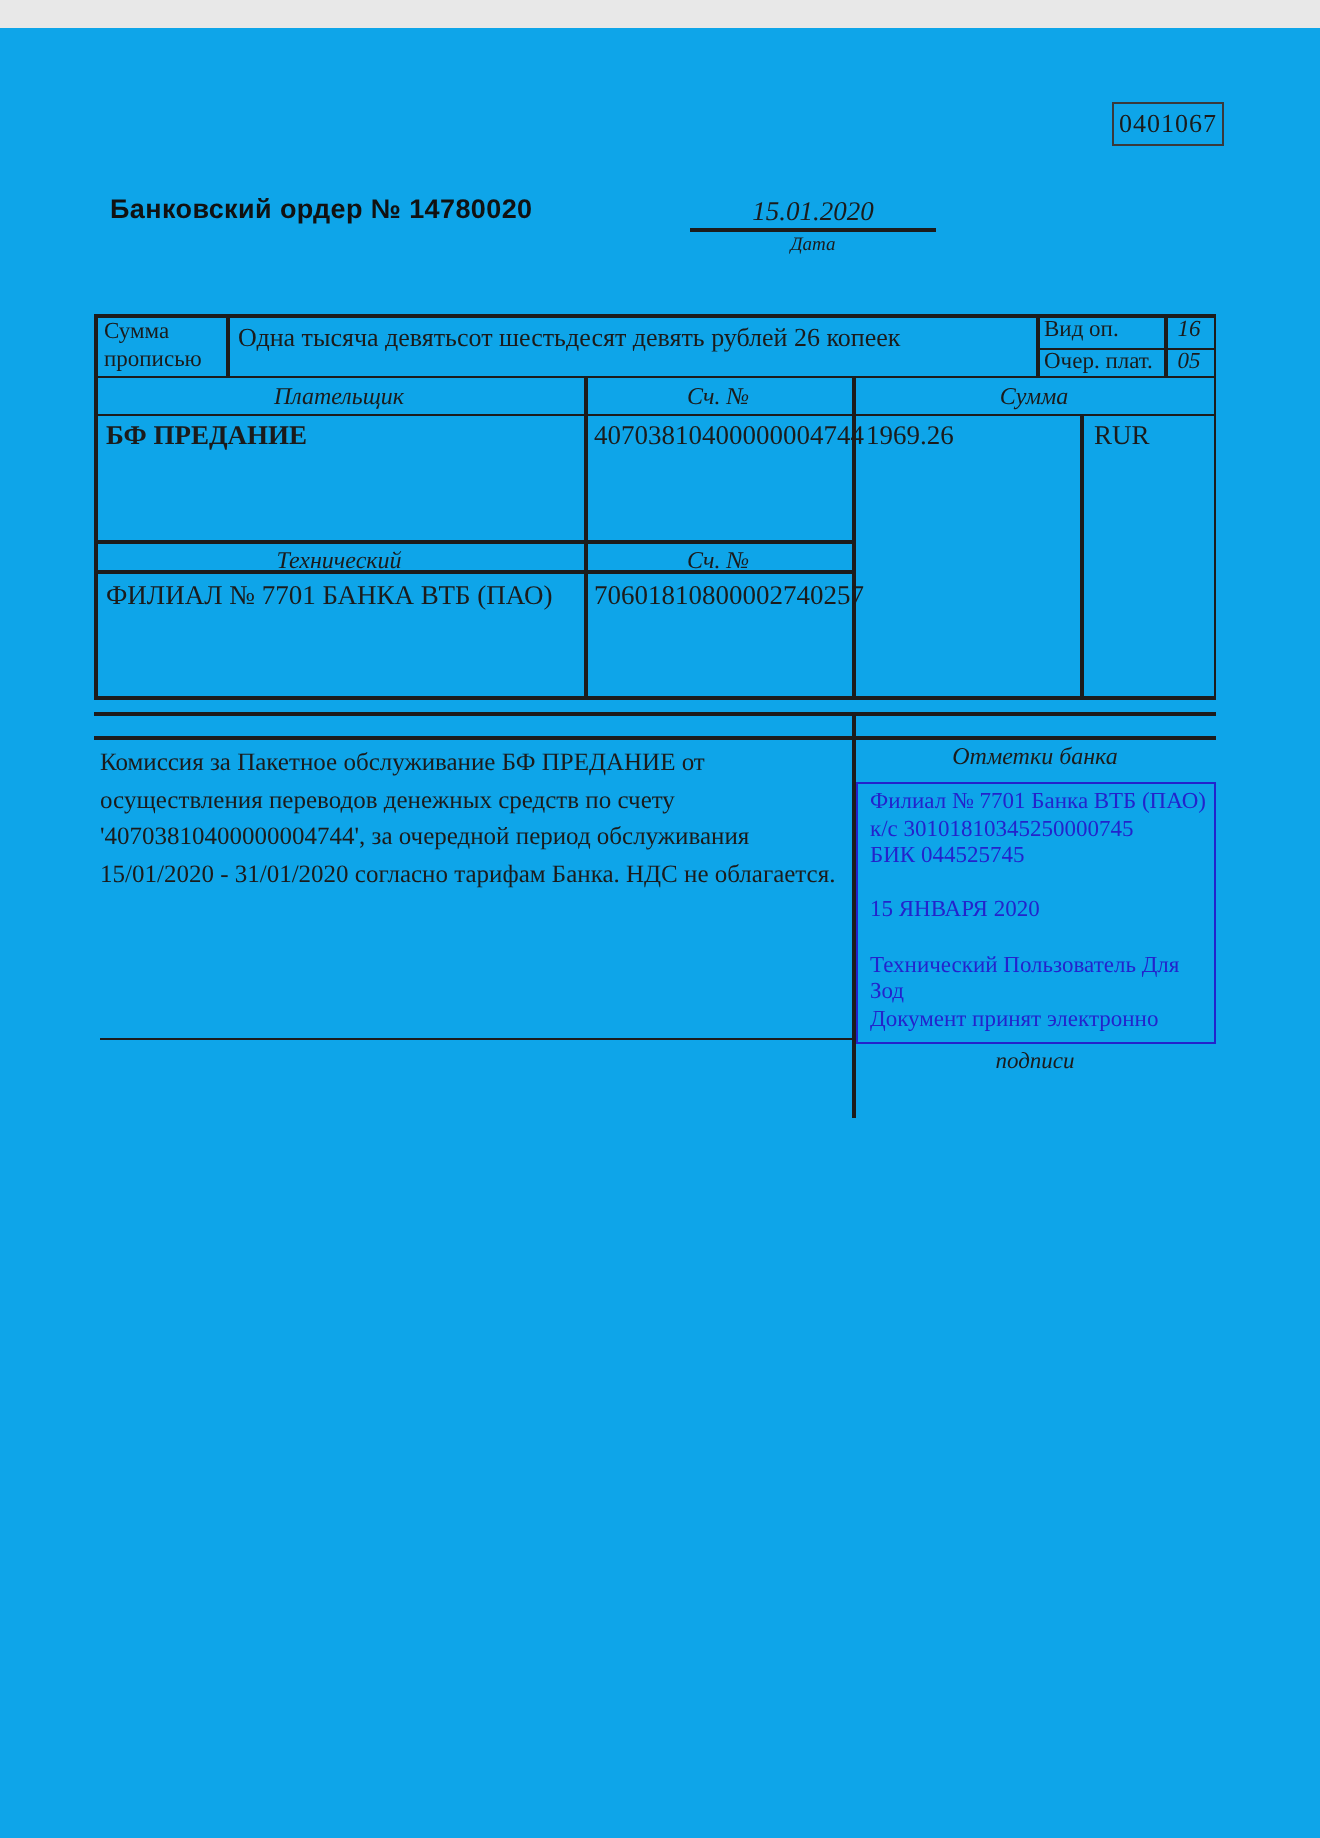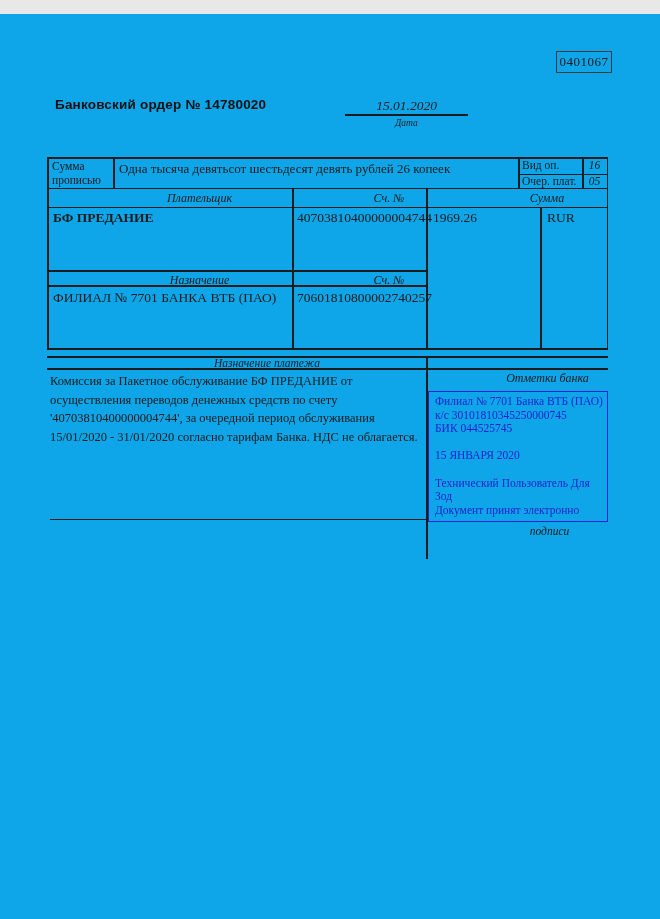--- a/index.html
+++ b/index.html
@@ -6,21 +6,21 @@
   .page {
     position:relative; width:660px; height:919px; background:#0ea5e9;
     font-family:"Liberation Serif", serif; color:#1b1b1b; overflow:hidden;
     margin:14px auto;
   }
   .hl { position:absolute; height:1.5px; background:#1c1c1c; }
   .vl { position:absolute; width:1.5px; background:#1c1c1c; }
   .txt { position:absolute; white-space:nowrap; }
   .ctr { text-align:center;font-style:italic; }
   .small { font-size:11.5px; }
-  .cellhead { font-size:12px;padding-left:30px; }
+  .cellhead { font-size:12px; }
   .data { font-size:13.5px; }
   .title {
     position:absolute; left:55px; top:83px;
     font-family:"Liberation Sans", sans-serif; font-weight:bold;
     font-size:13.5px; letter-spacing:0.2px; color:#111;
   }
   .codebox {
     position:absolute; left:556px; top:37px; width:56px; height:22px;
     border:1.5px solid #3a3a3a; box-sizing:border-box;
     font-size:13px; line-height:19px; text-align:center; letter-spacing:0.5px;
@@ -83,37 +83,36 @@
 
   <div class="txt cellhead ctr" style="left:47px; top:177px; width:245px;">Плательщик</div>
   <div class="txt cellhead ctr" style="left:292px; top:177px; width:134px;">Сч. №</div>
   <div class="txt cellhead ctr" style="left:427px; top:177px; width:180px;">Сумма</div>
 
   <div class="txt data" style="left:53px; top:196px;font-weight:bold;">БФ ПРЕДАНИЕ</div>
   <div class="txt data" style="left:297px; top:196px;">40703810400000004744</div>
   <div class="txt data" style="left:433px; top:196px;">1969.26</div>
   <div class="txt data" style="left:547px; top:196px;">RUR</div>
 
-  <div class="txt cellhead ctr" style="left:47px; top:259px; width:245px;">Назначение</div>
+  <div class="txt cellhead ctr" style="left:47px; top:259px; width:245px;">Технический</div>
   <div class="txt cellhead ctr" style="left:292px; top:259px; width:134px;">Сч. №</div>
   <div class="txt data" style="left:53px; top:276px;">ФИЛИАЛ № 7701 БАНКА ВТБ (ПАО)</div>
   <div class="txt data" style="left:297px; top:276px;font-family:Liberation Serif, serif;">70601810800002740257</div>
 
-  <div class="txt cellhead ctr" style="left:47px; top:342.5px; width:380px; font-size:11.5px;">Назначение платежа</div>
   <div class="purpose-text">Комиссия за Пакетное обслуживание БФ ПРЕДАНИЕ от осуществления переводов денежных средств по счету '40703810400000004744', за очередной период обслуживания 15/01/2020 - 31/01/2020 согласно тарифам Банка. НДС не облагается.</div>
 
   <div class="txt cellhead ctr" style="left:427px; top:357px; width:181px;">Отметки банка</div>
 
   <div class="stampbox">
     <div class="stamp-line">Филиал № 7701 Банка ВТБ (ПАО)</div>
     <div class="stamp-line">к/с 30101810345250000745</div>
     <div class="stamp-line">БИК 044525745</div>
     <div class="stamp-line"></div>
     <div class="stamp-line">15 ЯНВАРЯ 2020</div>
     <div class="stamp-line"></div>
     <div class="stamp-line">Технический Пользователь Для</div>
     <div class="stamp-line">Зод</div>
     <div class="stamp-line">Документ принят электронно</div>
   </div>
 
-  <div class="txt ctr" style="left:427px; top:511px; width:181px; font-size:11.5px;padding-left:32px;">подписи</div>
+  <div class="txt ctr" style="left:427px; top:511px; width:181px; font-size:11.5px;">подписи</div>
 
 </div>
 
 </body></html>

